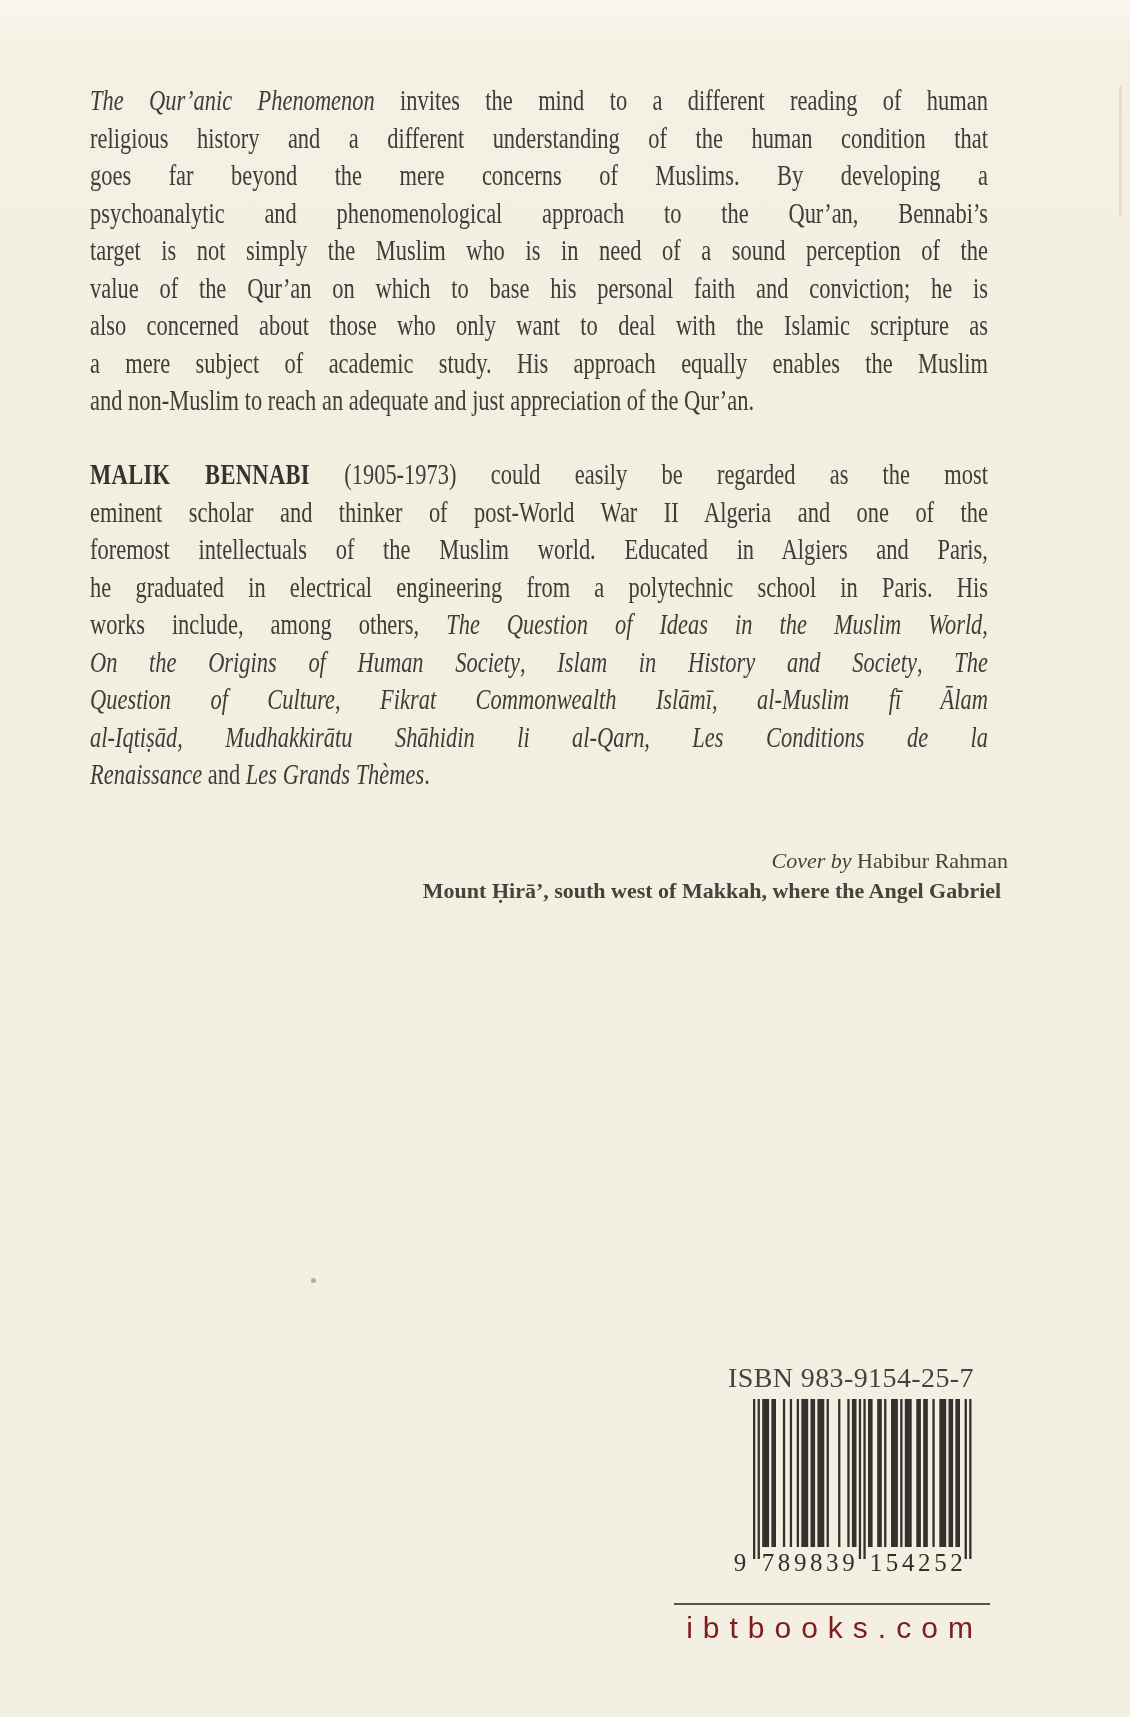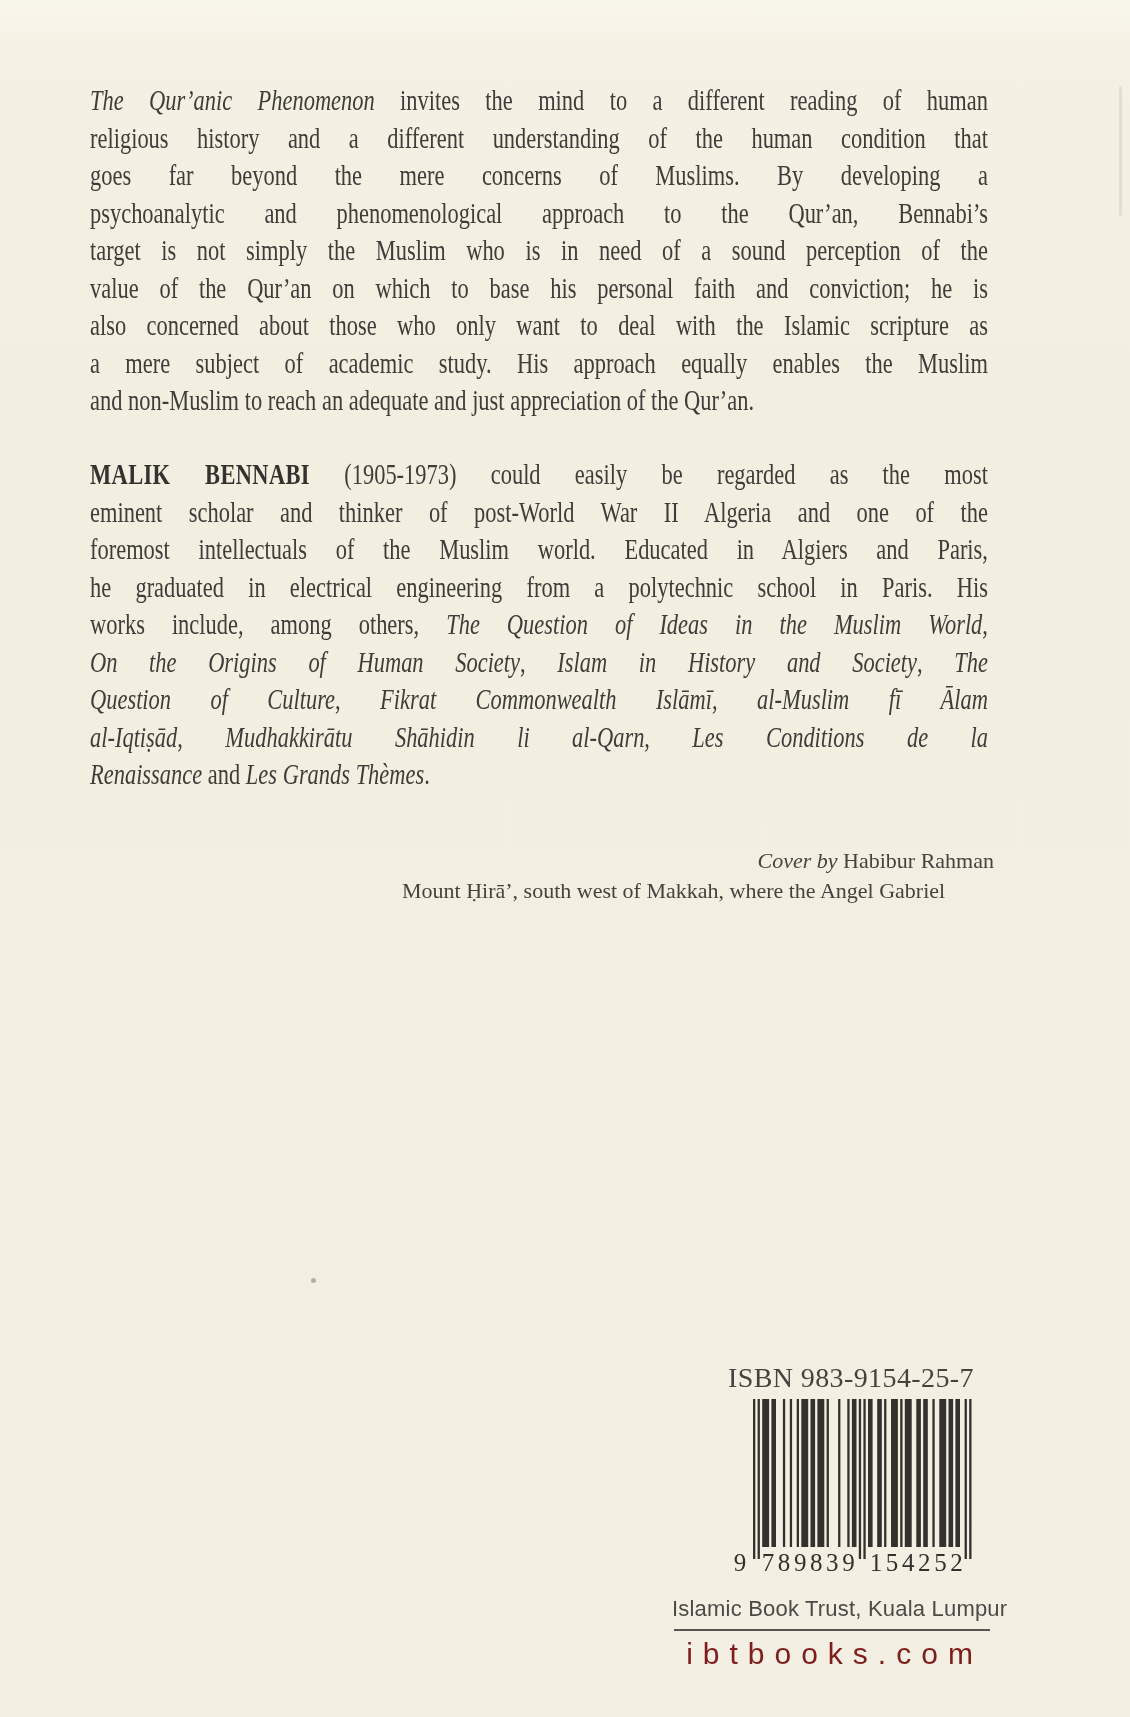--- a/index.html
+++ b/index.html
@@ -15,25 +15,25 @@
     font-size:30px;line-height:37.5px;
   }
   .blurb{top:81px;}
   .bio{top:455px;}
   .ln{text-align:justify;text-align-last:justify;}
   .ln.last{text-align-last:left;}
   em{font-style:italic;}
   strong{font-weight:bold;color:#34322e;letter-spacing:0.5px;}
 
   .credit{
-    position:absolute;left:402px;top:846px;width:592px;
+    position:absolute;left:416px;top:846px;width:592px;
     font-size:22px;line-height:29.5px;color:#45433e;
   }
   .credit-by{text-align:right;white-space:nowrap;}
-  .credit-cap{text-align:left;white-space:nowrap;}
+  .credit-cap{text-align:center;white-space:nowrap;font-weight:bold;}
 
   .isbn-block{position:absolute;left:712px;top:1362px;width:244px;margin-left:16px;}
   .isbn-label{
     text-align:center;font-size:28px;letter-spacing:0.4px;
     color:#45433e;white-space:nowrap;
   }
   .barcode{position:relative;margin-top:5px;height:178px;}
 
   .publisher{
     position:absolute;left:672px;top:1596px;width:320px;text-align:center;
@@ -129,21 +129,20 @@
           <text x="148.1" y="172" font-size="25" font-family="Liberation Serif, DejaVu Serif, serif" fill="#32312d" text-anchor="middle">1</text>
           <text x="164.1" y="172" font-size="25" font-family="Liberation Serif, DejaVu Serif, serif" fill="#32312d" text-anchor="middle">5</text>
           <text x="180.3" y="172" font-size="25" font-family="Liberation Serif, DejaVu Serif, serif" fill="#32312d" text-anchor="middle">4</text>
           <text x="196.3" y="172" font-size="25" font-family="Liberation Serif, DejaVu Serif, serif" fill="#32312d" text-anchor="middle">2</text>
           <text x="212.4" y="172" font-size="25" font-family="Liberation Serif, DejaVu Serif, serif" fill="#32312d" text-anchor="middle">5</text>
           <text x="228.5" y="172" font-size="25" font-family="Liberation Serif, DejaVu Serif, serif" fill="#32312d" text-anchor="middle">2</text>
         </svg></div>
   </div>
 
   <div class="publisher">
-    <div class="pub-name">Islamic Book Trust, Kuala Lumpur</div>
     <div class="pub-rule"></div>
     <div class="pub-site">ibtbooks.com</div>
   </div>
 
   <div class="edge-line"></div>
   <div class="speck"></div>
 
 </div>
 
 </body></html>

